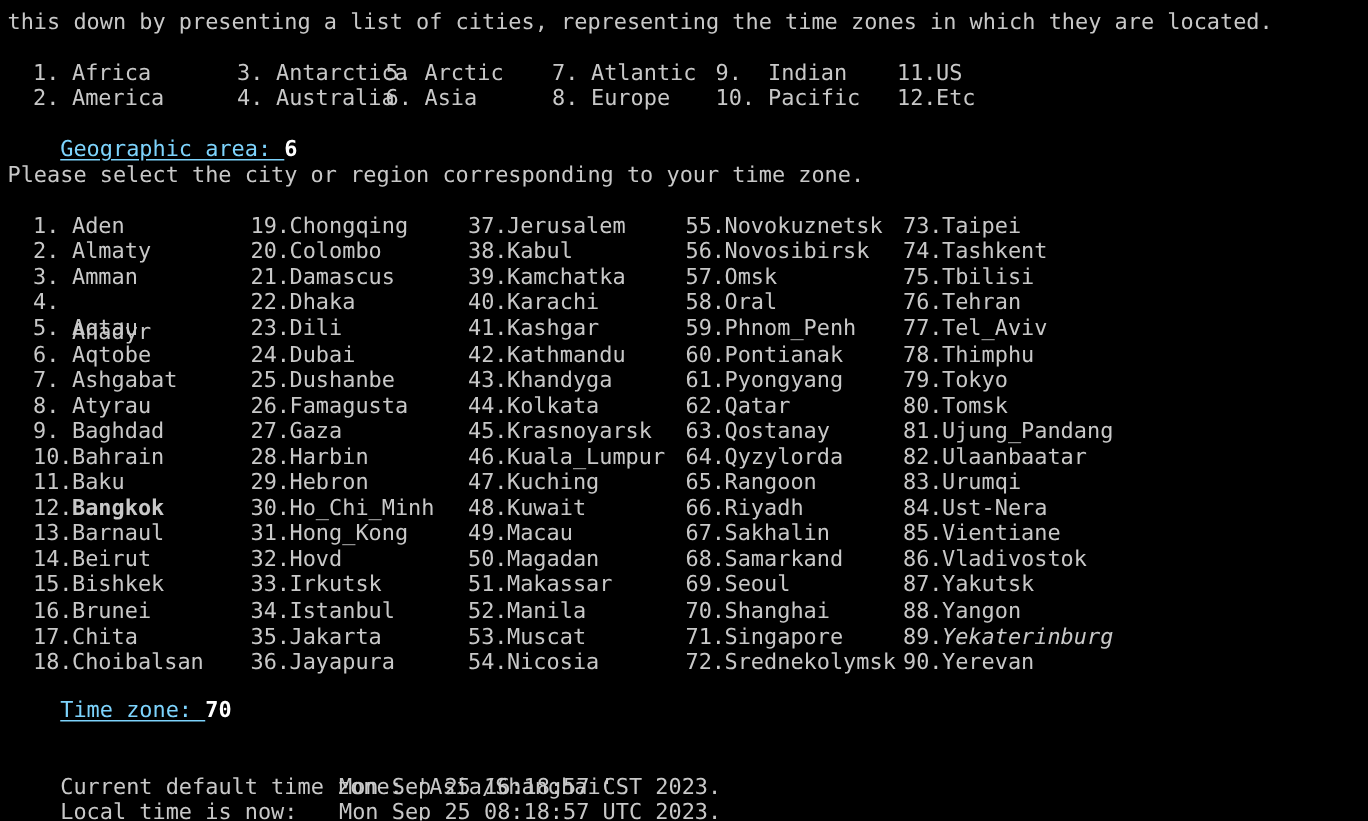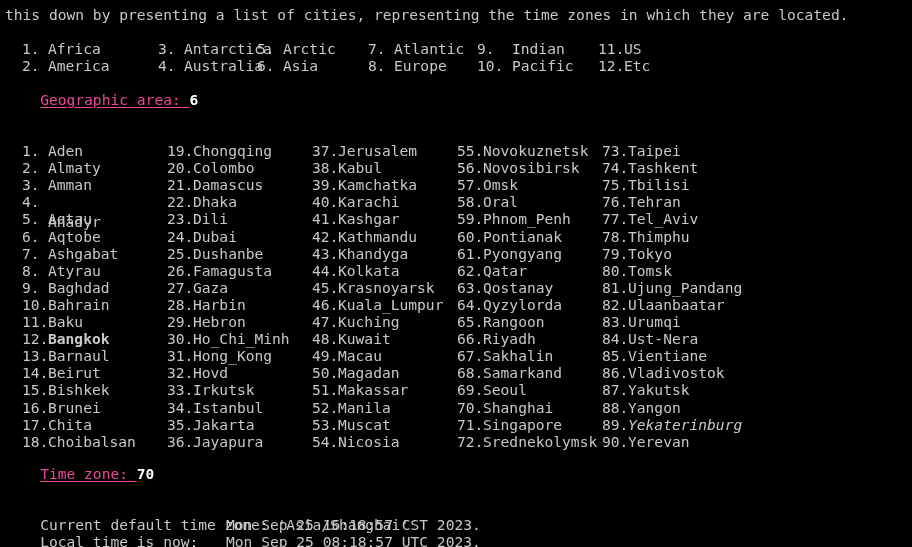--- a/index.html
+++ b/index.html
@@ -40,21 +40,21 @@
     position: absolute;
     white-space: pre;
     font-family: "DejaVu Sans Mono", "Liberation Mono", monospace;
     font-size: 14.6px;
     line-height: 17px;
     color: #c8c8c8;
   }
   .prompt-label {
     text-decoration: underline;
     text-underline-offset: 2px;
-    color: #ec4899;
+    color: #7dd3fc;
   }
   .typed {
     color: #ffffff;
     font-weight: bold;
   }
   .listnum {
     color: #c8c8c8;
   }
   .listname {
     color: #c8c8c8;
@@ -91,20 +91,21 @@
       <div class="cell listnum" style="top: 40px; left: 598px;">11.</div>
       <div class="cell listname" style="top: 40px; left: 624px;">US</div>
       <div class="cell listnum" style="top: 57px; left: 598px;">12.</div>
       <div class="cell listname" style="top: 57px; left: 624px;">Etc</div>
     </div>
 
   <div class="line" style="top:74px; left:5px;">
     <span class="prompt-label">Geographic area: </span><span class="typed">6</span>
   </div>
 
+  <div class="line" style="top:108px; left:5px;">Please select the city or region corresponding to your time zone.</div>
 
   <div id="city-grid">
       <div class="cell listnum" style="top: 142px; left: 22px;">1.</div>
       <div class="cell listname" style="top: 142px; left: 48px;">Aden</div>
       <div class="cell listnum" style="top: 159px; left: 22px;">2.</div>
       <div class="cell listname" style="top: 159px; left: 48px;">Almaty</div>
       <div class="cell listnum" style="top: 176px; left: 22px;">3.</div>
       <div class="cell listname" style="top: 176px; left: 48px;">Amman</div>
       <div class="cell listnum" style="top: 193px; left: 22px;">4.</div>
       <div class="cell listname" style="top: 193px; left: 48px; margin-top: 20px;">Anadyr</div>

